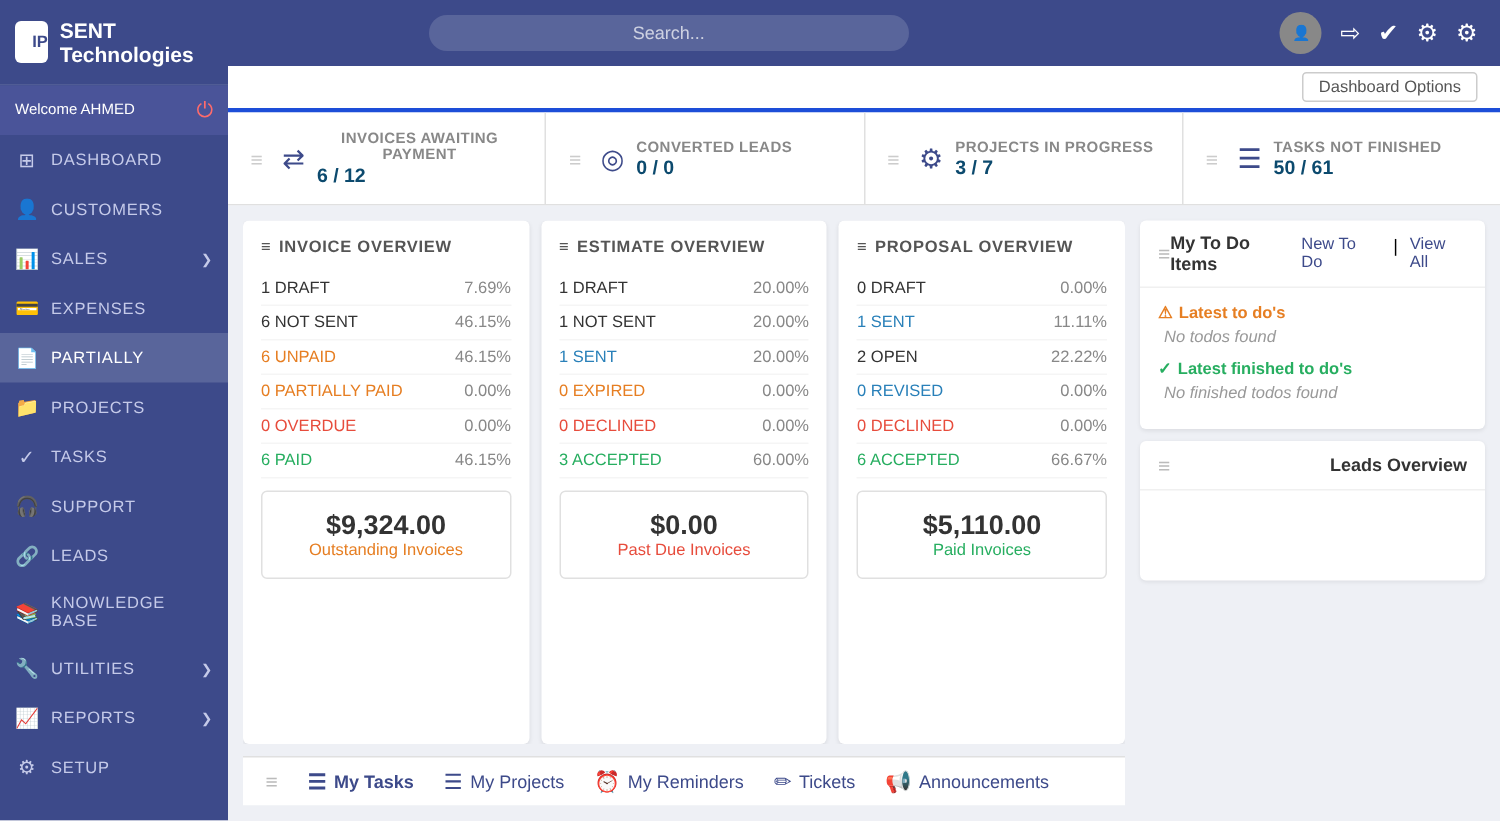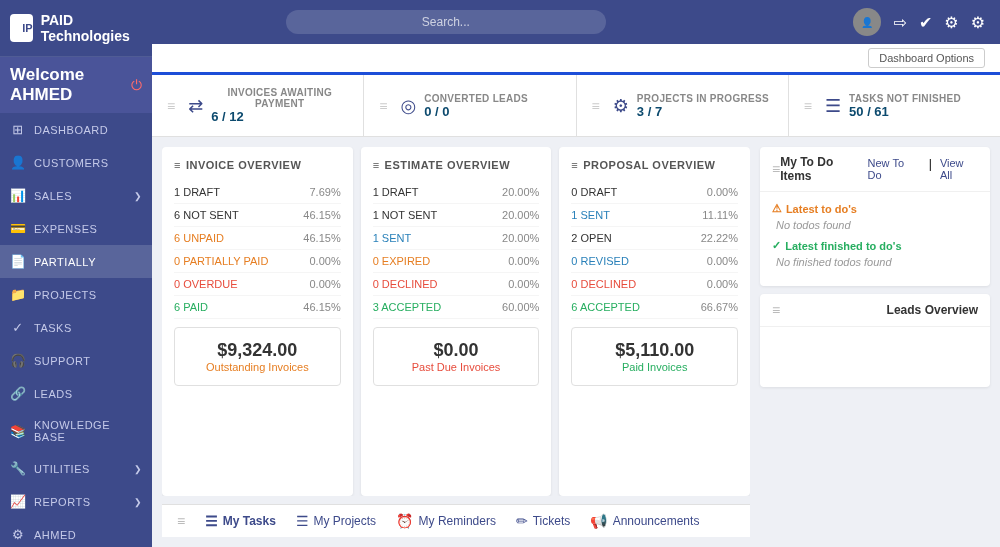--- a/index.html
+++ b/index.html
@@ -32,21 +32,21 @@
       color: #3d4a8a; font-weight: bold; font-size: 11px;
     }
     .sidebar-title { color: #fff; font-size: 14px; font-weight: 600; }
     .sidebar-user {
       background: #4a5499;
       padding: 8px 10px;
       display: flex;
       align-items: center;
       justify-content: space-between;
     }
-    .sidebar-user-name { color: #fff; font-size: 17px; font-weight: 700; }
+    .sidebar-user-name { color: #fff; font-size: 10px; font-weight: 400; }
     .sidebar-user-icon { color: #ff6b6b; font-size: 14px; }
     .sidebar-nav { flex: 1; overflow-y: auto; }
     .sidebar-nav::-webkit-scrollbar { width: 0; }
     .nav-item {
       display: flex;
       align-items: center;
       padding: 9px 10px;
       color: #c5cae9;
       cursor: pointer;
       font-size: 11px;
@@ -292,21 +292,21 @@
     }
   </style>
 </head>
 <body>
 
 <div class="sidebar">
   <div class="sidebar-header">
     <div class="sidebar-logo">
       <span>IP</span>
     </div>
-    <span class="sidebar-title">PAID Technologies</span>
+    <span class="sidebar-title">SENT Technologies</span>
   </div>
   <div class="sidebar-user">
     <span class="sidebar-user-name">Welcome AHMED</span>
     <span class="sidebar-user-icon">⏻</span>
   </div>
   <nav class="sidebar-nav">
     <div class="nav-item">
       <span class="nav-icon">⊞</span>
       <span>DASHBOARD</span>
     </div>
@@ -352,21 +352,21 @@
       <span>UTILITIES</span>
       <span class="nav-arrow">❯</span>
     </div>
     <div class="nav-item">
       <span class="nav-icon">📈</span>
       <span>REPORTS</span>
       <span class="nav-arrow">❯</span>
     </div>
     <div class="nav-item">
       <span class="nav-icon">⚙</span>
-      <span>AHMED</span>
+      <span>SETUP</span>
     </div>
   </nav>
 </div>
 
 <div class="main">
 
   <div class="topbar">
     <input class="topbar-search" type="text" placeholder="Search..." style="">
     <div class="topbar-icons">
       <div class="topbar-avatar">

